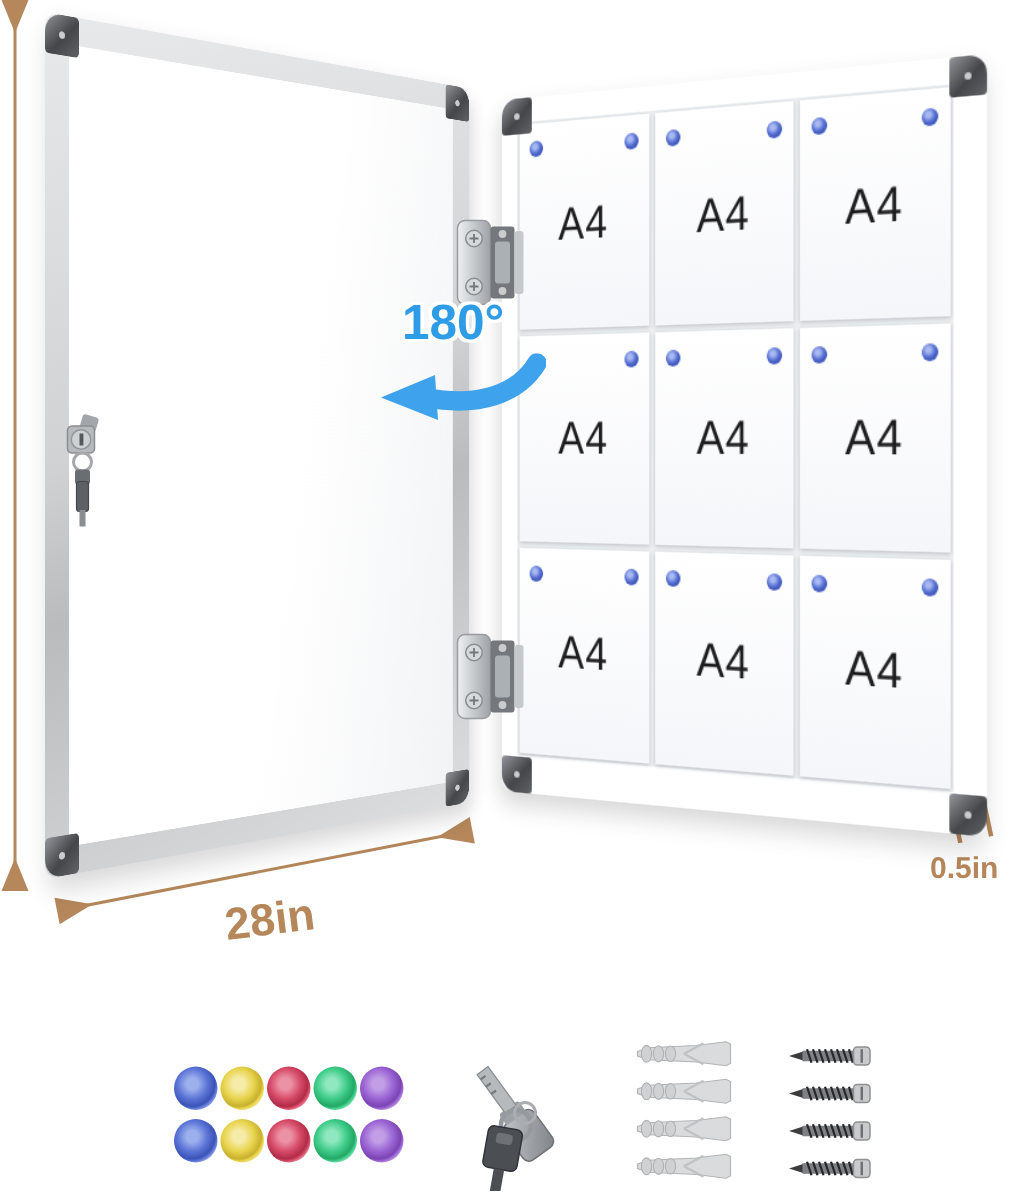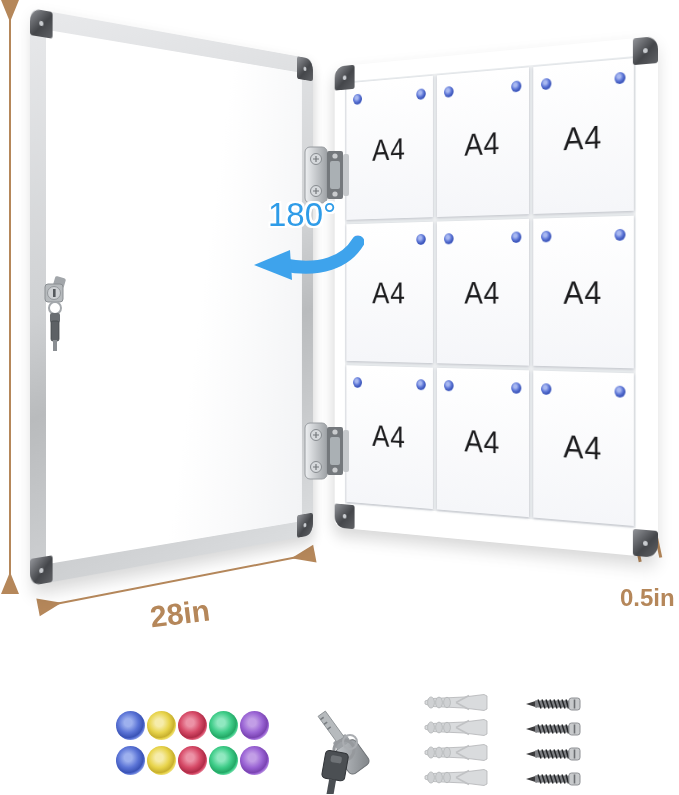--- a/index.html
+++ b/index.html
@@ -1,21 +1,21 @@
 <!DOCTYPE html>
 <html style="--tan: #b5875a; --blue: #2f9ce8; --pin-light: #a8b8f0; --pin-mid: #5b74d6; --pin-dark: #3a53b4;"><head>
 <meta charset="utf-8">
 <style>
   html,body{margin:0;padding:0;background:#fff;font-family:"Liberation Sans",sans-serif;}
   .canvas{position:relative;width:679px;height:795px;background:#fff;overflow:hidden;}
   .dim-label{position:absolute;font-weight:bold;color:var(--tan,#b5875a);}
   .lbl-38{left:48px;top:228px;font-size:30px;}
   .lbl-28{left:150px;top:597px;font-size:30px;transform:rotate(-7deg);}
-  .lbl-05{left:620px;top:584px;font-size:24px;}
-  .lbl-180{left:268px;top:196px;font-size:33px;font-weight:400;color:var(--blue,#2f9ce8);z-index:9;
+  .lbl-05{left:620px;top:568px;font-size:20px;}
+  .lbl-180{left:268px;top:196px;font-size:33px;font-weight:700;color:var(--blue,#2f9ce8);z-index:9;
     text-shadow:-2px 0 0 #fff,2px 0 0 #fff,0 -2px 0 #fff,0 2px 0 #fff,-2px -2px 0 #fff,2px 2px 0 #fff,-2px 2px 0 #fff,2px -2px 0 #fff;}
   .vline{position:absolute;left:9px;top:4px;width:2px;height:586px;background:var(--tan,#b5875a);}
   .varr{position:absolute;width:0;height:0;border-left:9px solid transparent;border-right:9px solid transparent;}
   .varr.top{left:1px;top:0;border-top:22px solid var(--tan,#b5875a);}
   .varr.bot{left:1px;top:572px;border-bottom:22px solid var(--tan,#b5875a);}
   .hdim{position:absolute;left:40px;top:606px;width:278px;height:0;border-top:2px solid var(--tan,#b5875a);transform:rotate(-11deg);transform-origin:0 50%;}
   .harr{position:absolute;width:0;height:0;border-top:9px solid transparent;border-bottom:9px solid transparent;top:-10px;}
   .harr.left{left:-2px;border-left:24px solid var(--tan,#b5875a);}
   .harr.right{right:-2px;border-right:24px solid var(--tan,#b5875a);}
   .depth-bracket{position:absolute;left:636px;top:536px;width:18px;height:24px;border-left:3px solid var(--tan,#b5875a);border-right:3px solid var(--tan,#b5875a);transform:rotate(-12deg);}

